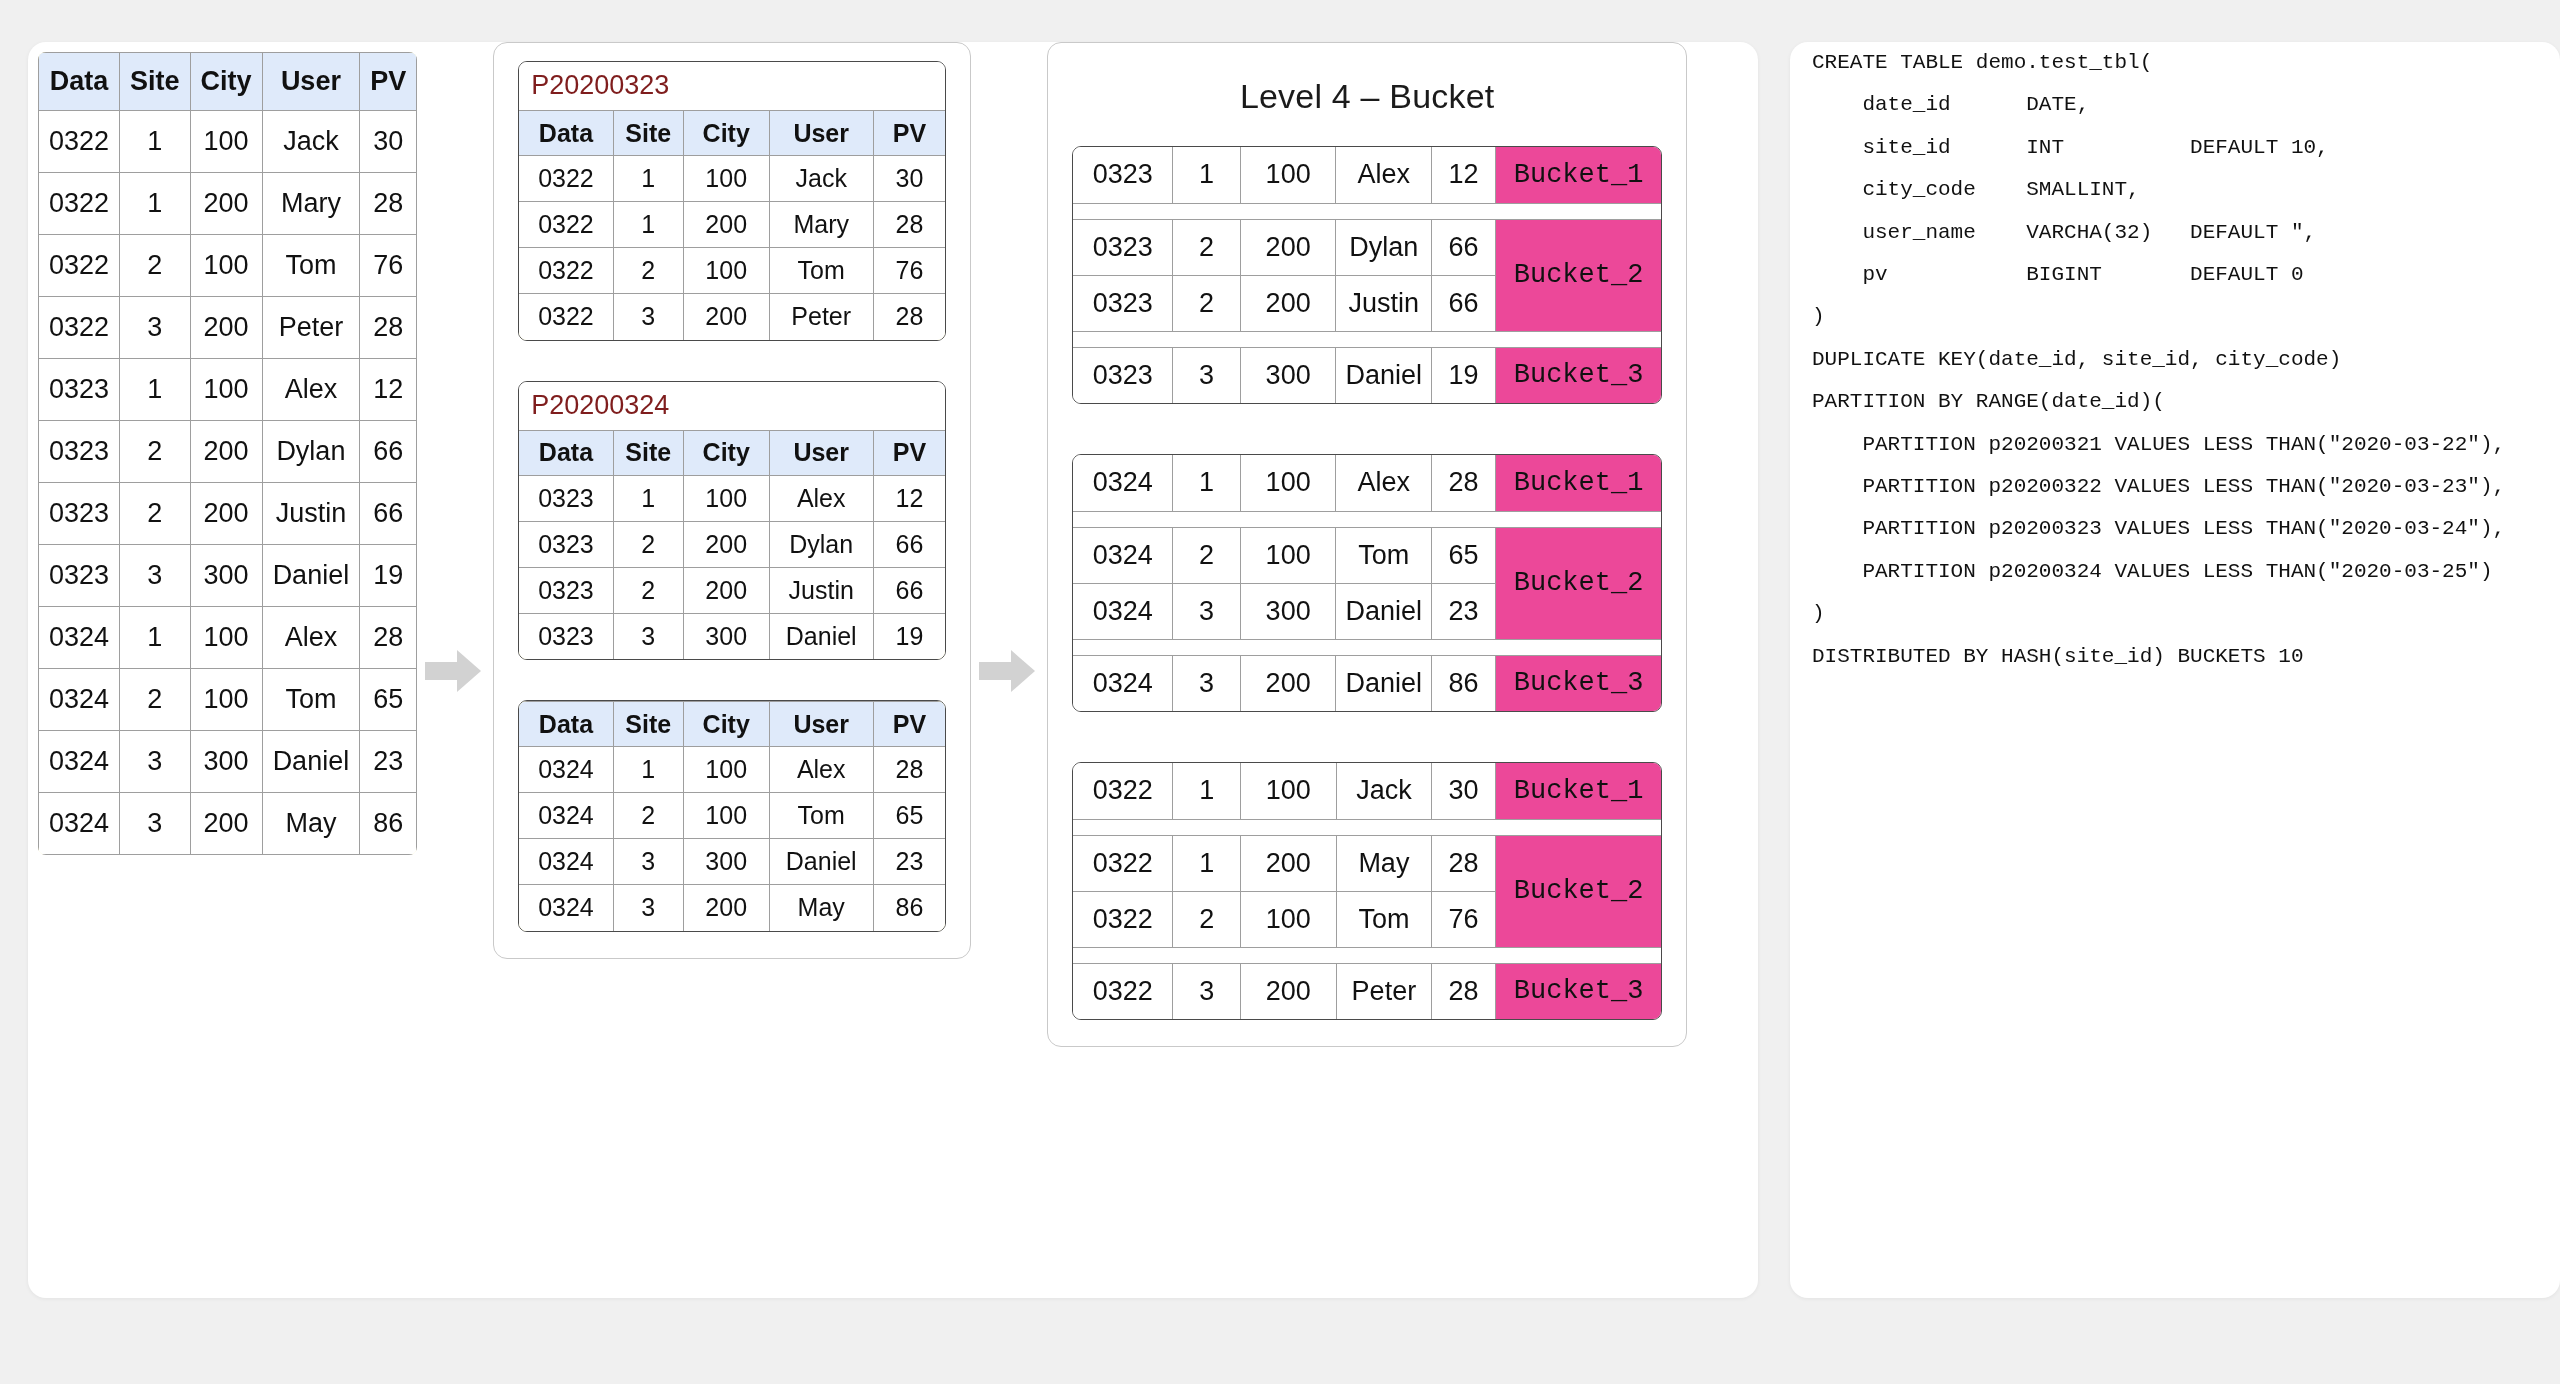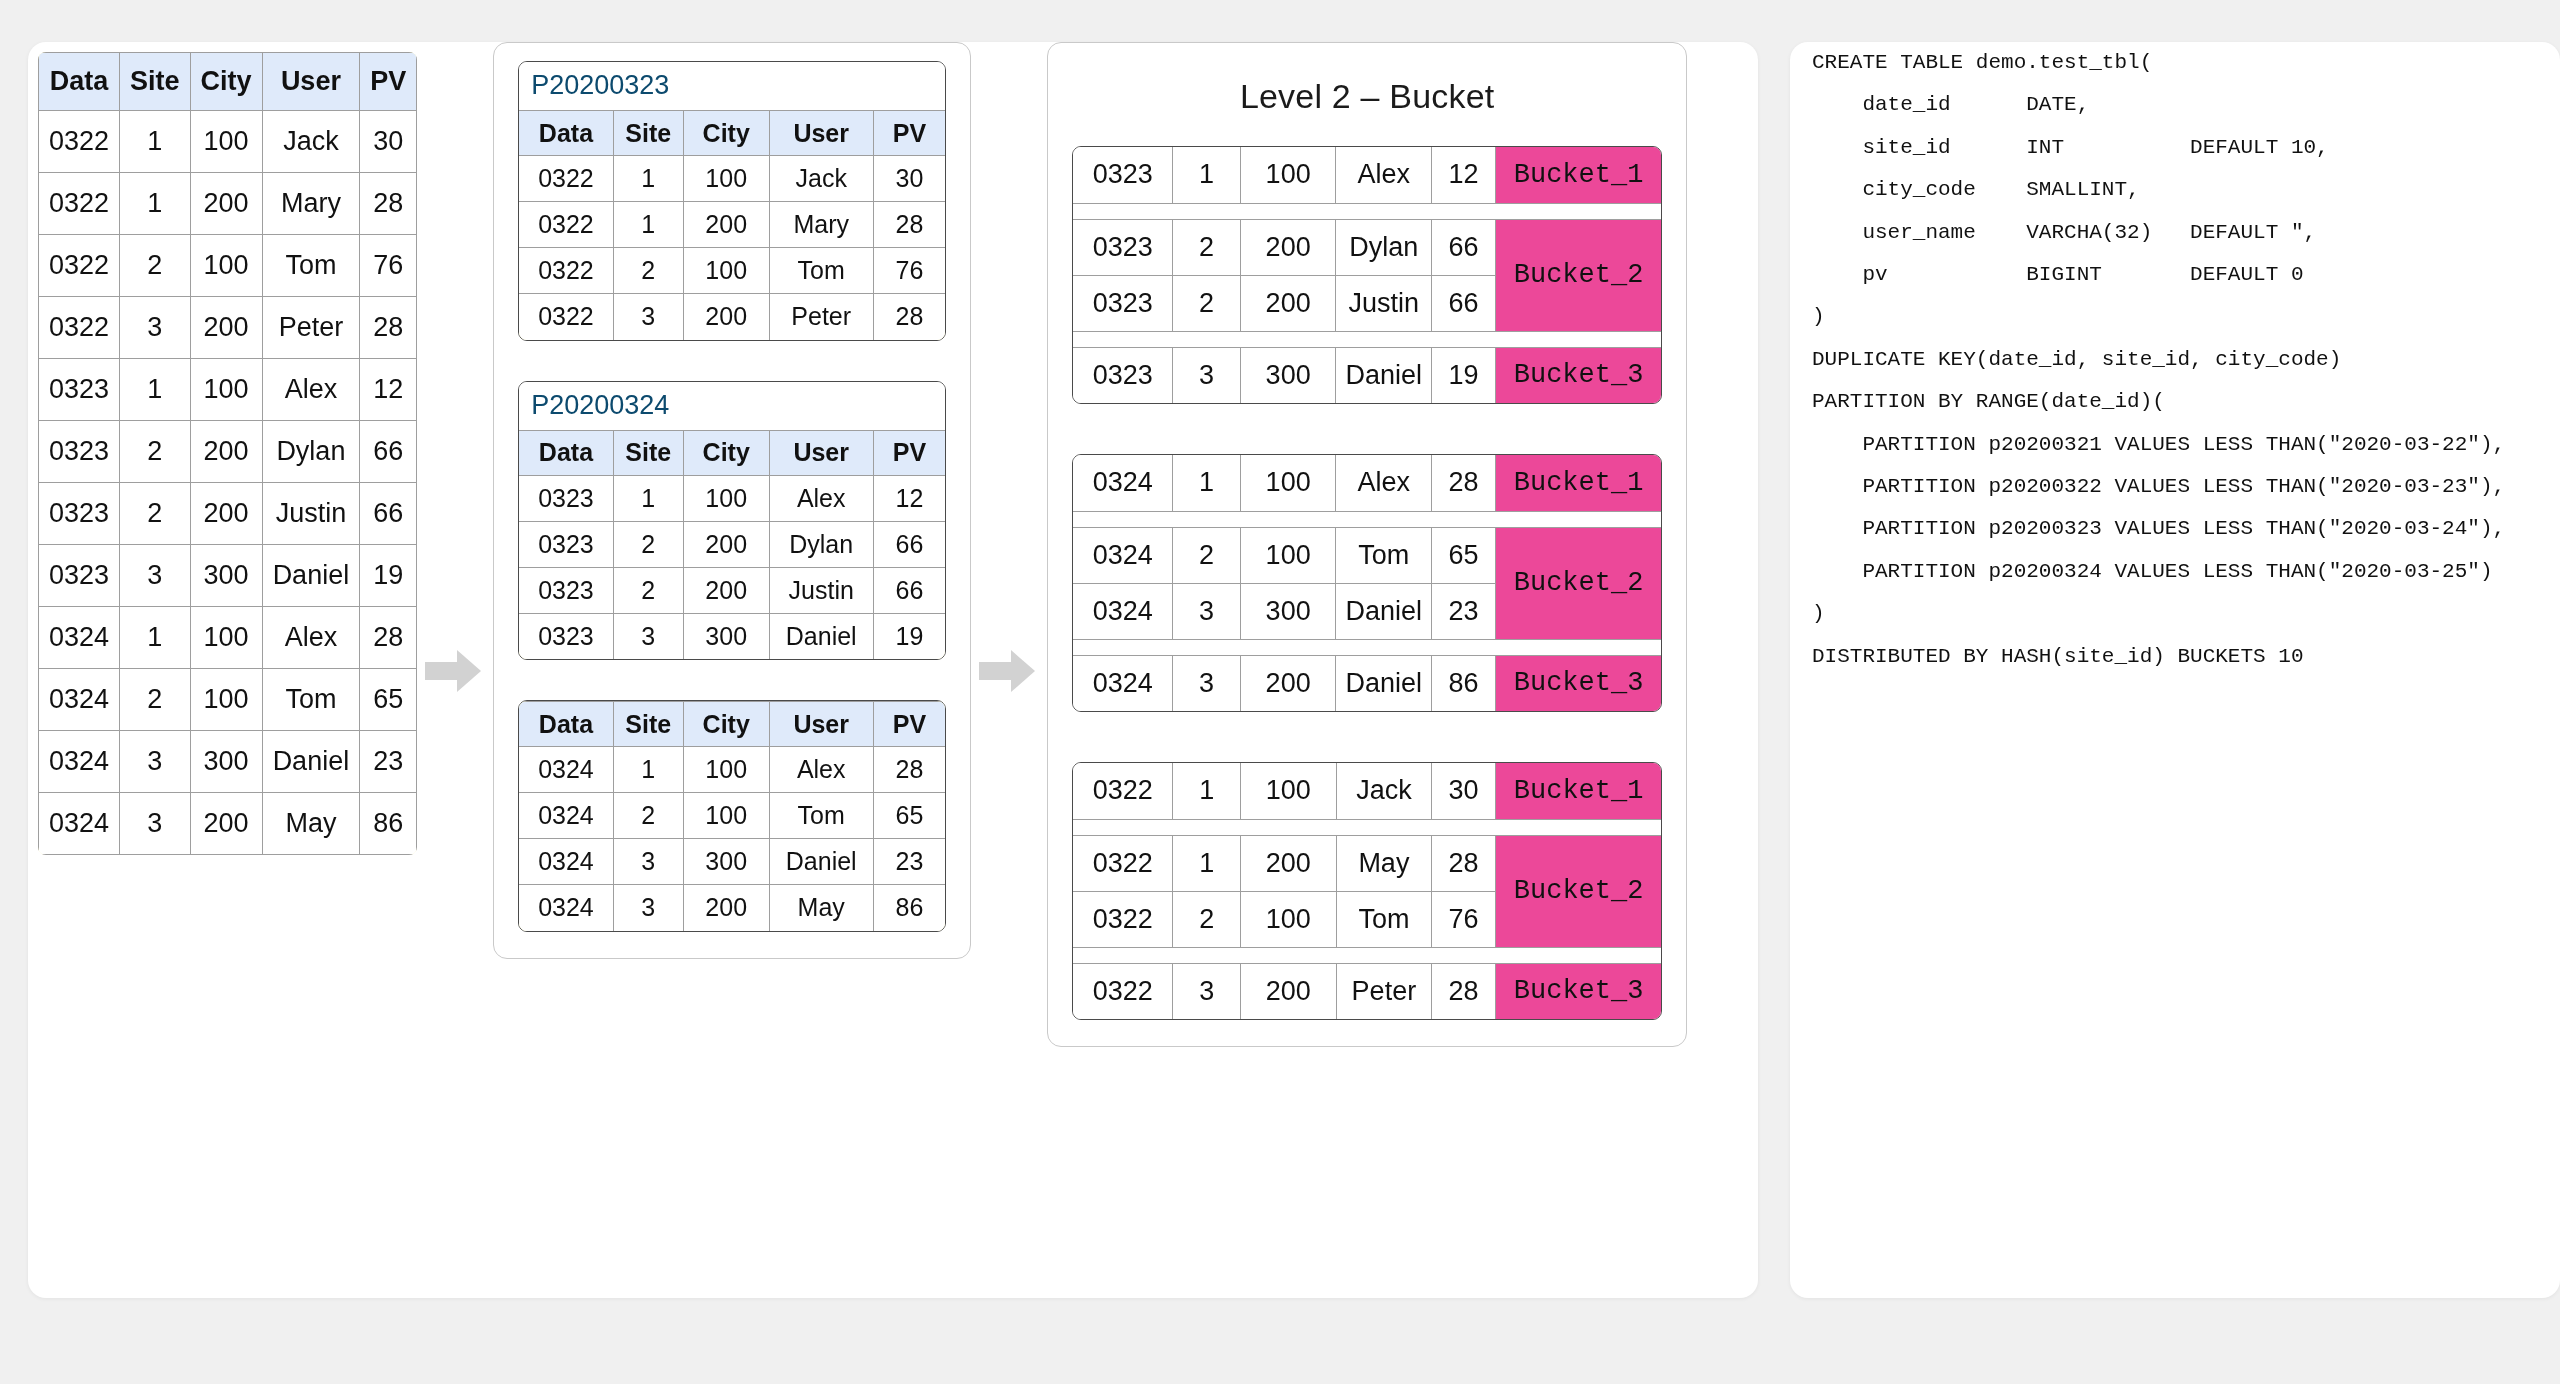--- a/index.html
+++ b/index.html
@@ -129,21 +129,21 @@
     border: 1px solid #4a4a4a;
     border-radius: 9px;
     overflow: hidden;
     margin-bottom: 40px;
     width: 428px;
   }
   .part-box:last-child { margin-bottom: 0; }
   .part-name {
     font-size: 27px;
     padding: 8px 12px 9px 12px;
-    color: #0c4a6e;
+    color: #7f1d1d;
     background: #fff;
   }
   table.part { font-size: 25px; width: 100%; }
   table.part th { height: 45px; }
   table.part td { height: 46px; }
   table.part td, table.part th { border-left: none; border-right: 1px solid #9e9e9e; }
   table.part td:last-child, table.part th:last-child { border-right: none; }
   table.part tr:last-child td { border-bottom: none; }
   table.part .p-data { width: 94px; }
   table.part .p-site { width: 70px; }
@@ -457,21 +457,21 @@
             </div>
           </div>
       </div>
 
       <div class="arrow">
         <div class="shaft"></div>
           <div class="head"></div>
       </div>
 
       <div class="level-panel">
-        <div class="level-title">Level 2 – Bucket</div>
+        <div class="level-title">Level 4 – Bucket</div>
         <div id="buckets">
             <div class="bucket-group">
               <table class="bkt">
                 <tbody>
                   <tr>
                     <td class="b-data">0323</td>
                     <td class="b-site">1</td>
                     <td class="b-city">100</td>
                     <td class="b-user">Alex</td>
                     <td class="b-pv">12</td>

